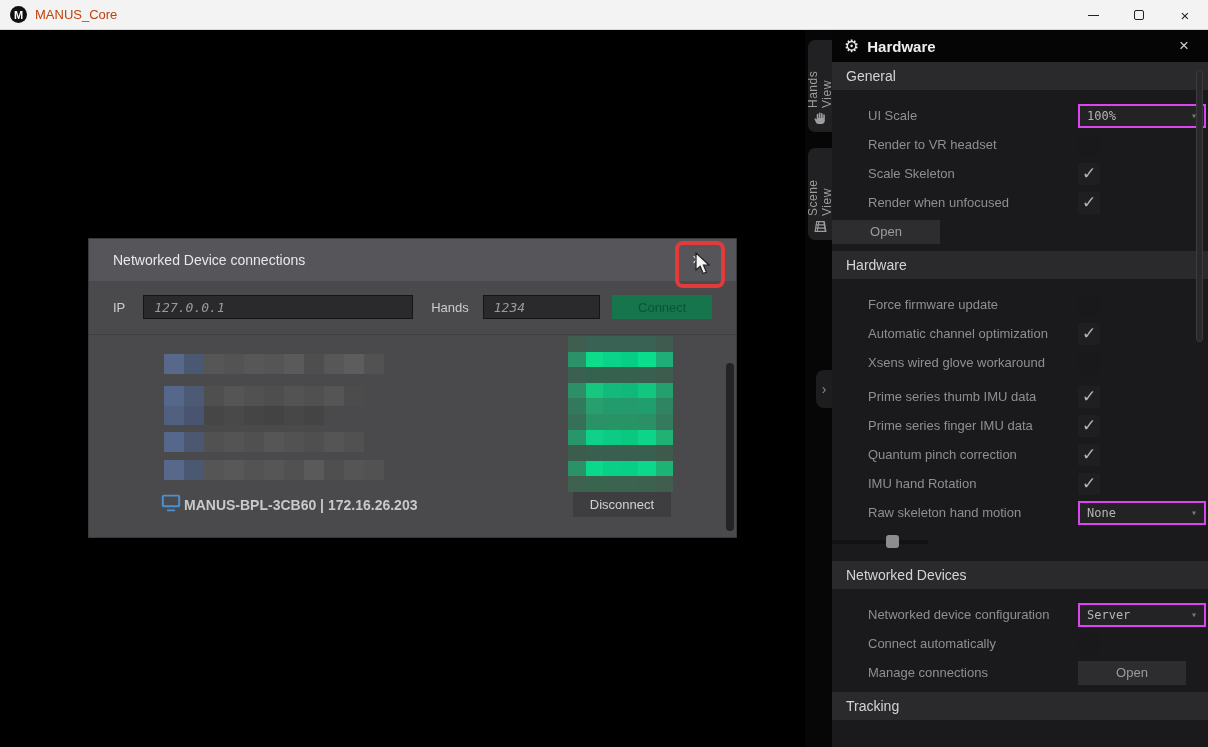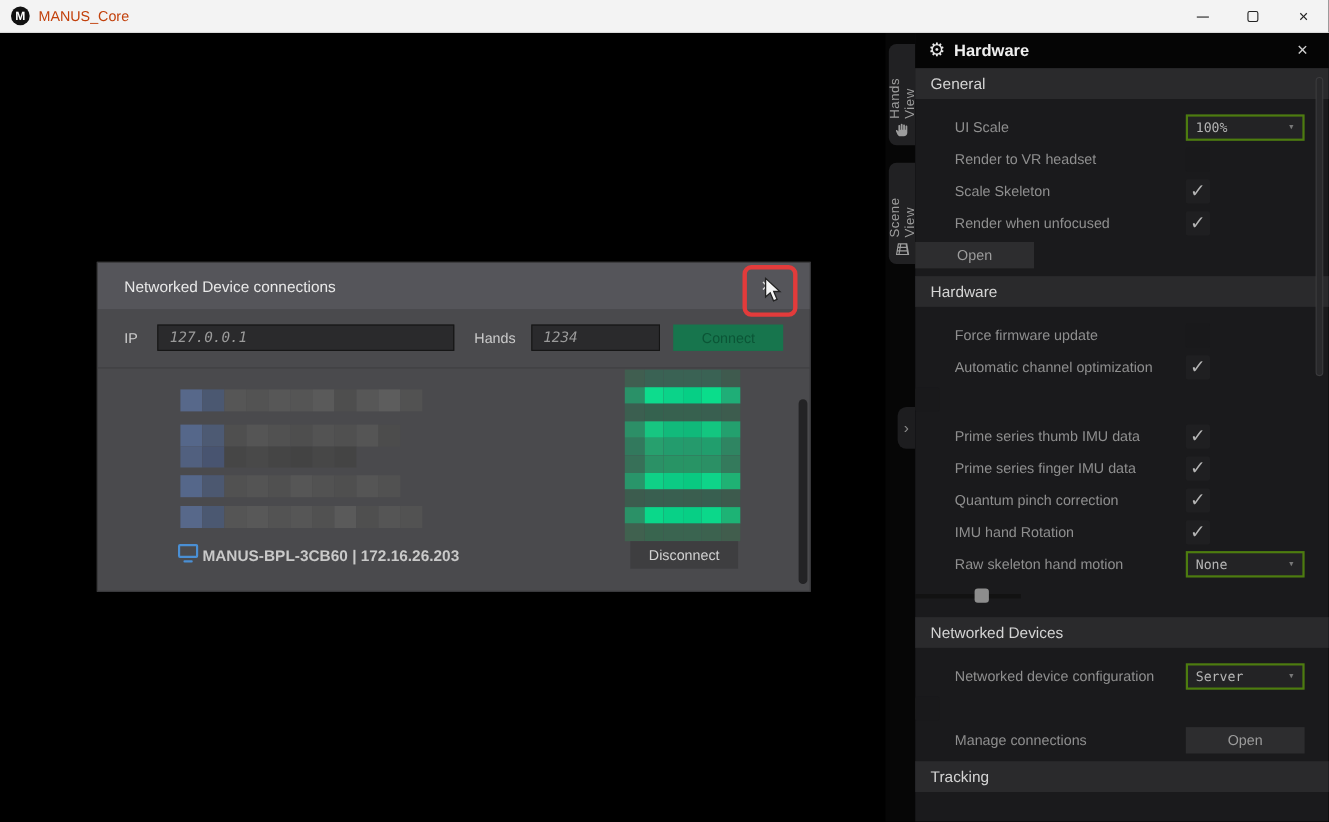--- a/index.html
+++ b/index.html
@@ -40,21 +40,21 @@
   .settings-close { margin-left:auto; color:#cfcfcf; font-size:17px; width:24px; text-align:center; }
   .sec-header { height:28px; background:#2a2a2c; color:#d4d4d4; font-size:14px;
                 display:flex; align-items:center; padding-left:14px; margin-bottom:11px; }
   .sec-rows { margin-bottom:5px; }
   .srow { height:29px; display:flex; align-items:center; }
   .srow-label { color:#8f8f8f; font-size:13px; padding-left:36px; flex:1; }
   .srow-ctl { width:130px; display:flex; align-items:center; }
   .cbox { width:22px; height:22px; background:#1f1f21; border-radius:2px; display:flex;
           align-items:center; justify-content:center; color:#b5b5b5; font-size:17px; font-weight:bold; }
   .cbox.off { background:#19191b; color:transparent; }
-  .dropdown { width:108px; height:24px; background:#232325; border:2px solid #4d7c0f;
+  .dropdown { width:128px; height:24px; background:#232325; border:2px solid #d946ef;
               display:flex; align-items:center; padding:0 7px;
               font-family:"DejaVu Sans Mono",monospace; font-size:12px; color:#b5b5b5; }
   .dropdown .caret { margin-left:auto; color:#787878; font-size:10px; }
   .obtn { width:108px; height:24px; background:#2d2d2f; color:#9c9c9c; font-size:13px;
           display:flex; align-items:center; justify-content:center; }
   .slider { position:relative; width:96px; height:13px; }
   .slider .track { position:absolute; left:0; right:0; top:5px; height:4px; background:#121212; }
   .slider .knob { position:absolute; top:0; width:13px; height:13px; border-radius:3px; background:#8d8d8d; }
   .set-scroll { position:absolute; left:364px; top:40px; width:7px; height:272px;
                 background:#29292b; border:1px solid #3c3c3e; border-radius:4px; }
@@ -184,20 +184,21 @@
               <div class="cbox off"></div>
             </div>
           </div>
           <div class="srow">
             <div class="srow-label">Automatic channel optimization</div>
             <div class="srow-ctl">
               <div class="cbox">✓</div>
             </div>
           </div>
           <div class="srow">
+            <div class="srow-label">Xsens wired glove workaround</div>
             <div class="srow-ctl">
               <div class="cbox off"></div>
             </div>
           </div>
         </div>
         <div class="sec-rows">
           <div class="srow">
             <div class="srow-label">Prime series thumb IMU data</div>
             <div class="srow-ctl">
               <div class="cbox">✓</div>
@@ -244,20 +245,21 @@
           <div class="srow">
             <div class="srow-label">Networked device configuration</div>
             <div class="srow-ctl">
               <div class="dropdown">
                 <span>Server</span>
                 <span class="caret">▾</span>
               </div>
             </div>
           </div>
           <div class="srow">
+            <div class="srow-label">Connect automatically</div>
             <div class="srow-ctl">
               <div class="cbox off"></div>
             </div>
           </div>
           <div class="srow">
             <div class="srow-label">Manage connections</div>
             <div class="srow-ctl">
               <div class="obtn">Open</div>
             </div>
           </div>

